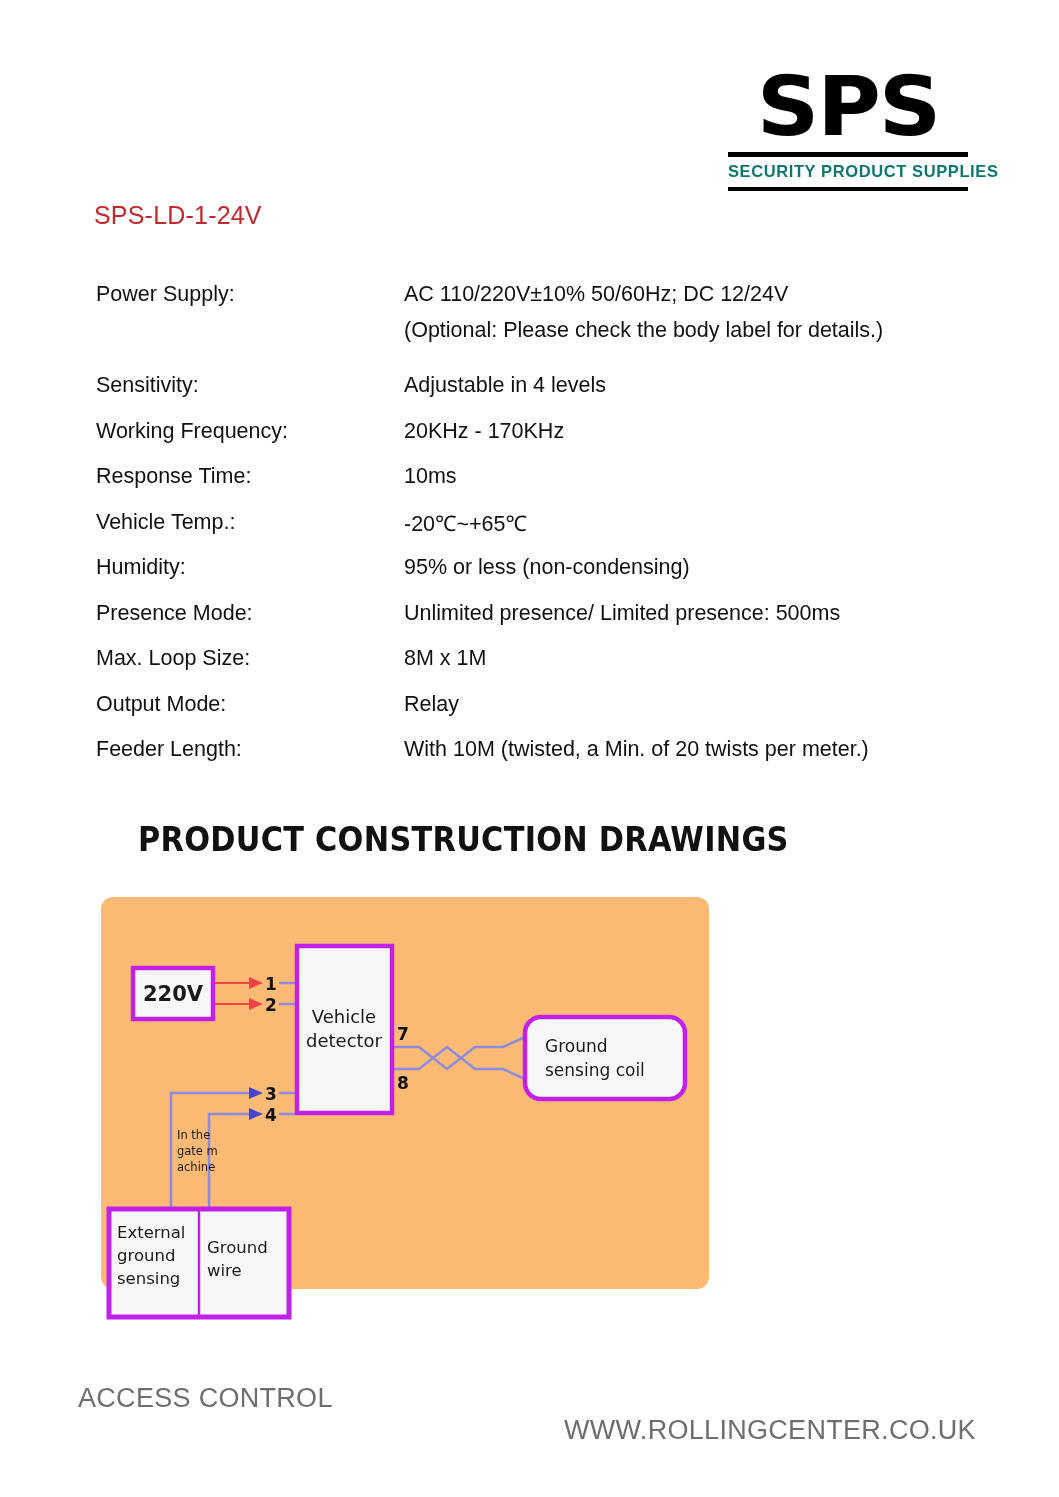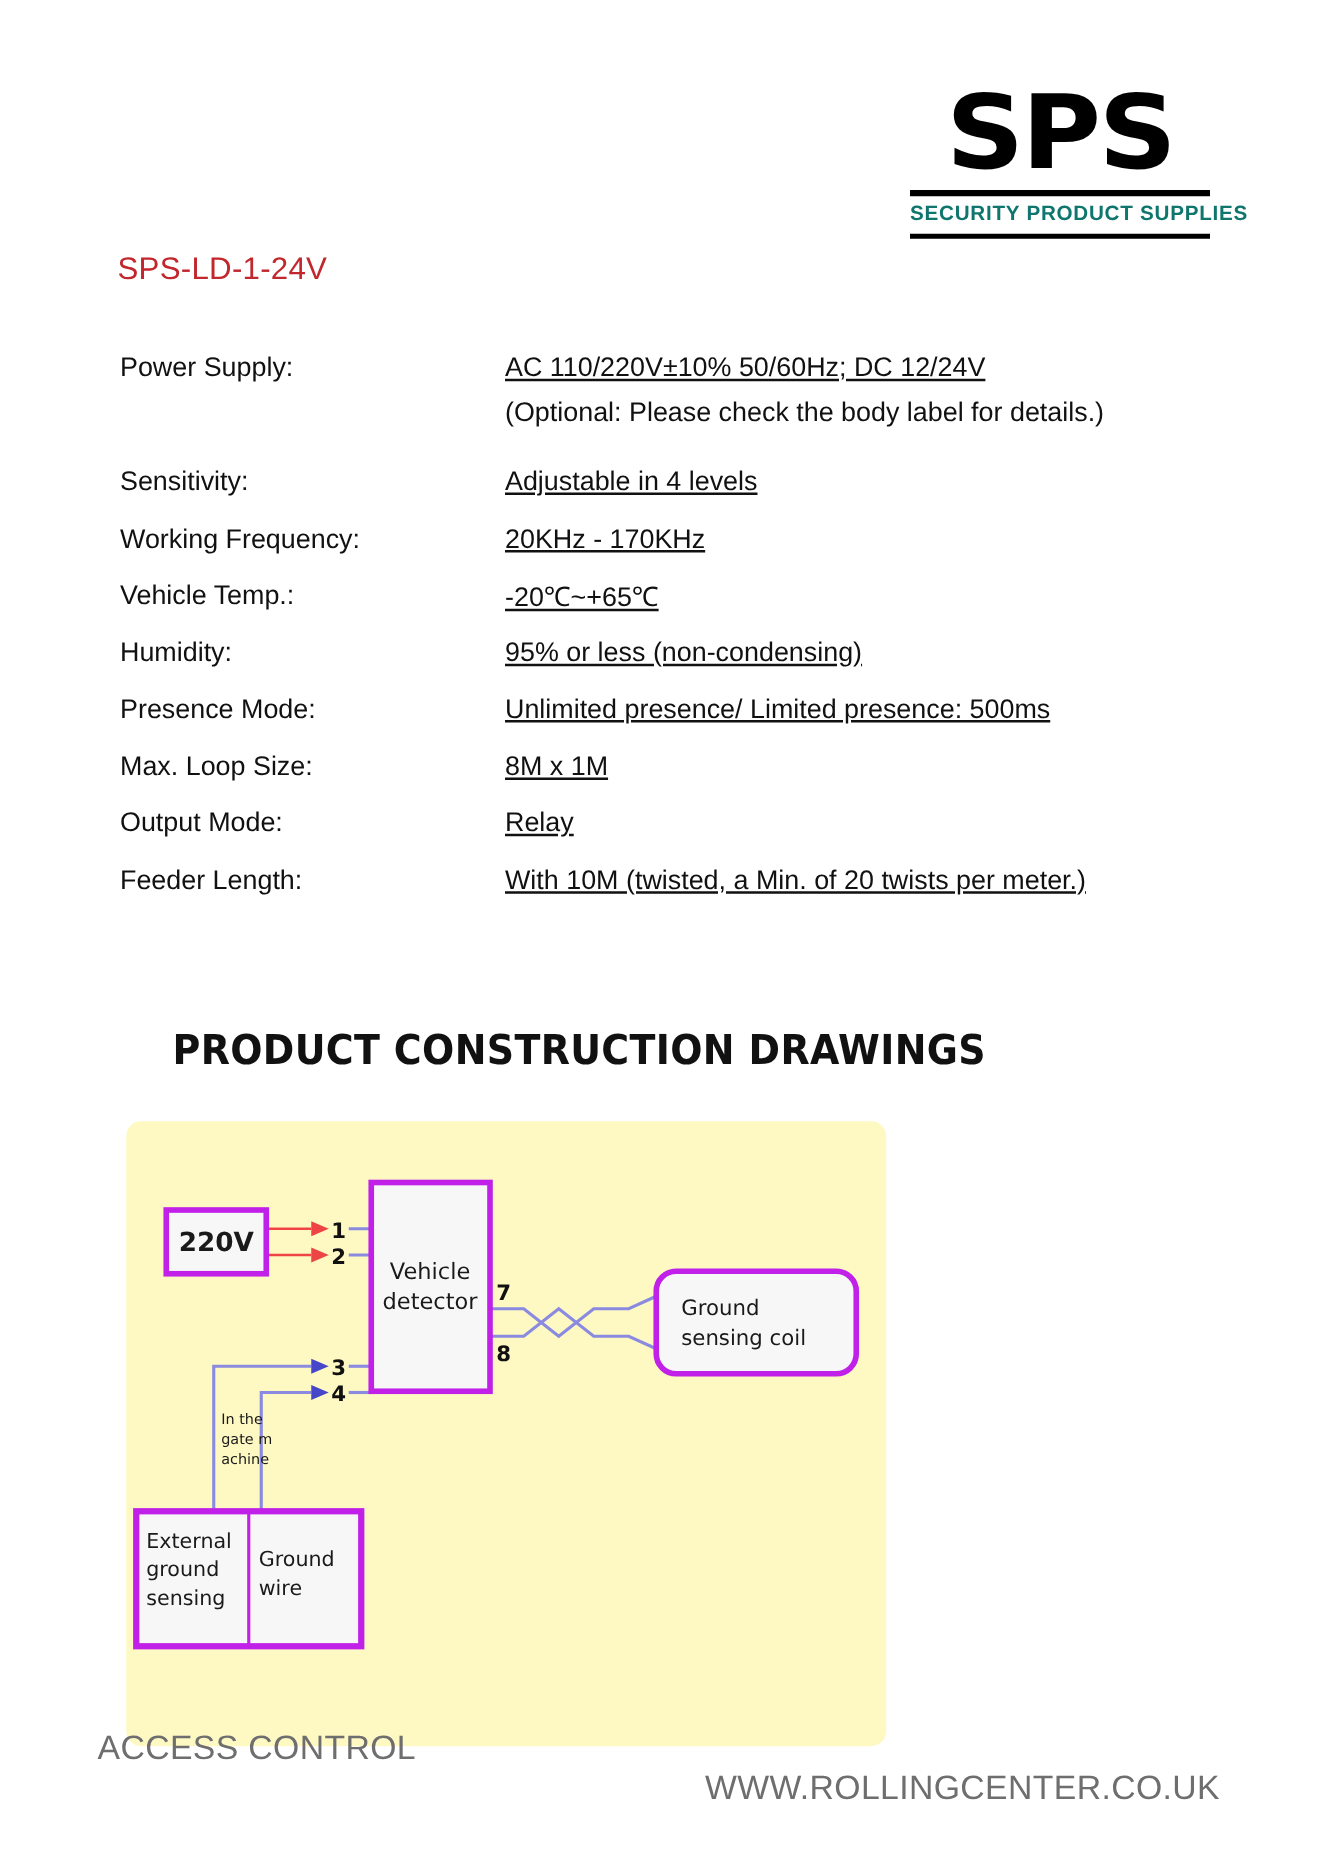--- a/index.html
+++ b/index.html
@@ -78,21 +78,20 @@
     width: 308px;
     flex: 0 0 308px;
     font-size: 21.5px;
     color: #111111;
     white-space: nowrap;
   }
   .spec-value {
     font-size: 21.5px;
     color: #111111;
     white-space: nowrap;
-    text-decoration: underline;
   }
   .spec-subrow {
     height: 45.5px;
     padding-left: 308px;
     font-size: 21.5px;
     color: #111111;
     white-space: nowrap;
   }
 
   
@@ -109,22 +108,22 @@
     transform-origin: left center;
     white-space: nowrap;
   }
 
   
   .diagram-panel {
     position: absolute;
     top: 897px;
     left: 101px;
     width: 608px;
-    height: 500px;
-    background: #fef9c3;
+    height: 392px;
+    background: #fdba74;
     border-radius: 12px;
   }
   .diagram-svg {
     position: absolute;
     top: 0;
     left: 0;
     width: 608px;
     height: 448px;
   }
   .dg-box-label {
@@ -181,20 +180,24 @@
   <div class="spec-row">
     <div class="spec-label">Sensitivity:</div>
     <div class="spec-value">Adjustable in 4 levels</div>
   </div>
 
   <div class="spec-row">
     <div class="spec-label">Working Frequency:</div>
     <div class="spec-value">20KHz - 170KHz</div>
   </div>
 
+  <div class="spec-row">
+    <div class="spec-label">Response Time:</div>
+    <div class="spec-value">10ms</div>
+  </div>
 
   <div class="spec-row">
     <div class="spec-label">Vehicle Temp.:</div>
     <div class="spec-value">-20℃~+65℃</div>
   </div>
 
   <div class="spec-row">
     <div class="spec-label">Humidity:</div>
     <div class="spec-value">95% or less (non-condensing)</div>
   </div>

